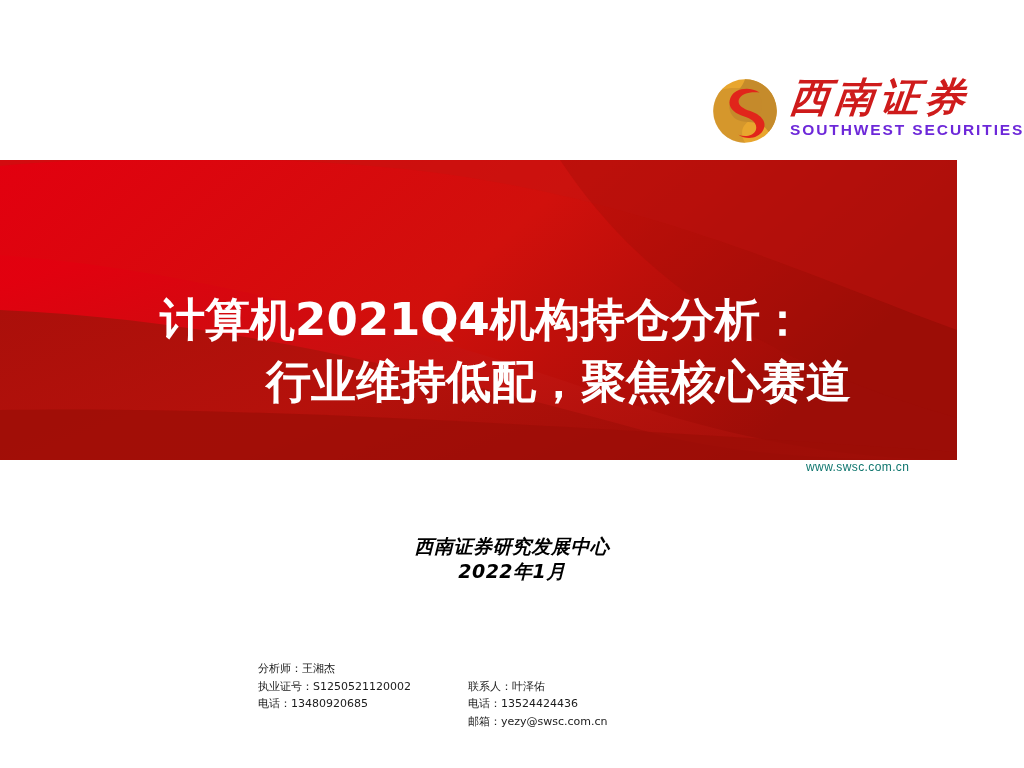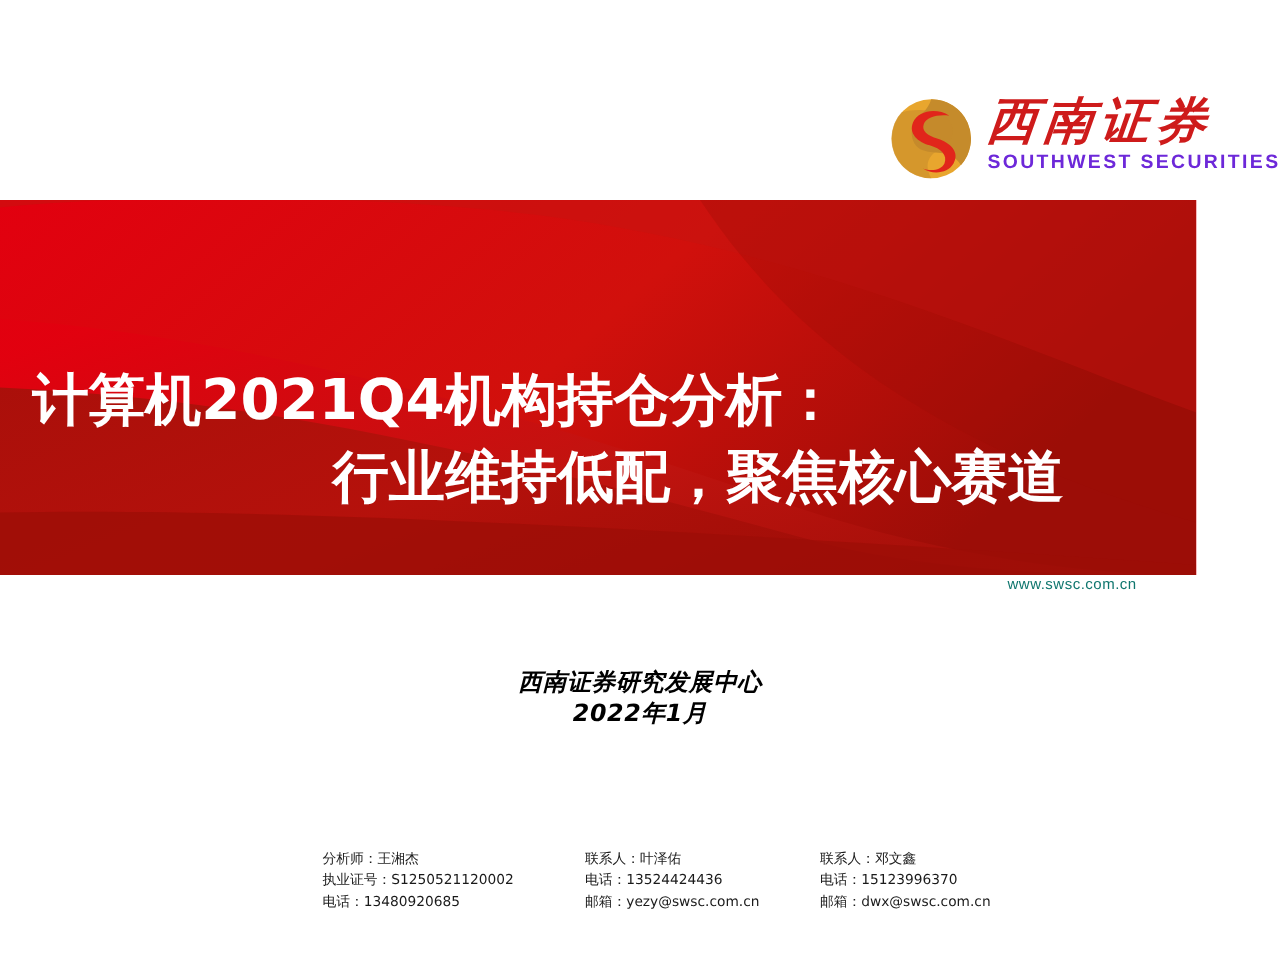--- a/index.html
+++ b/index.html
@@ -93,21 +93,21 @@
   }
   .title-line {
     font-family: "DejaVu Sans", "Liberation Sans", sans-serif;
     color: #ffffff;
     font-weight: 700;
     font-size: 45px;
     line-height: 62px;
     letter-spacing: 0px;
     white-space: nowrap;
   }
-  .title-line.l1 { text-align: left; padding-top: 82px; }
+  .title-line.l1 { text-align: center; padding-top: 82px; }
   .title-line.l2 { text-align: right; padding-right: 88px; }
 
   
   .site-url {
     position: absolute;
     top: 460px;
     left: 806px;
     font-size: 12px;
     font-weight: 400;
     color: #0f766e;
@@ -133,21 +133,21 @@
     font-style: italic;
   }
 
   
   .contacts {
     position: absolute;
     top: 660px;
     left: 258px;
     width: 700px;
     display: flex;
-    align-items: flex-end;
+    align-items: flex-start;
   }
   .contact-col {
     font-family: "DejaVu Sans", "Liberation Sans", sans-serif;
     font-size: 11px;
     line-height: 17.5px;
     color: #1a1a1a;
     white-space: nowrap;
   }
   .contact-col.c1 { width: 210px; }
   .contact-col.c2 { width: 188px; padding-top: 17.5px; }
@@ -217,20 +217,15 @@
     <div class="contact-col c1">
       <span class="contact-line">分析师：王湘杰</span>
       <span class="contact-line">执业证号：S1250521120002</span>
       <span class="contact-line">电话：13480920685</span>
     </div>
     <div class="contact-col c2">
       <span class="contact-line">联系人：叶泽佑</span>
       <span class="contact-line">电话：13524424436</span>
       <span class="contact-line">邮箱：yezy@swsc.com.cn</span>
     </div>
-    <div class="contact-col c3">
-      <span class="contact-line">联系人：邓文鑫</span>
-      <span class="contact-line">电话：15123996370</span>
-      <span class="contact-line">邮箱：dwx@swsc.com.cn</span>
-    </div>
   </div>
 
 </div>
 
 </body></html>

